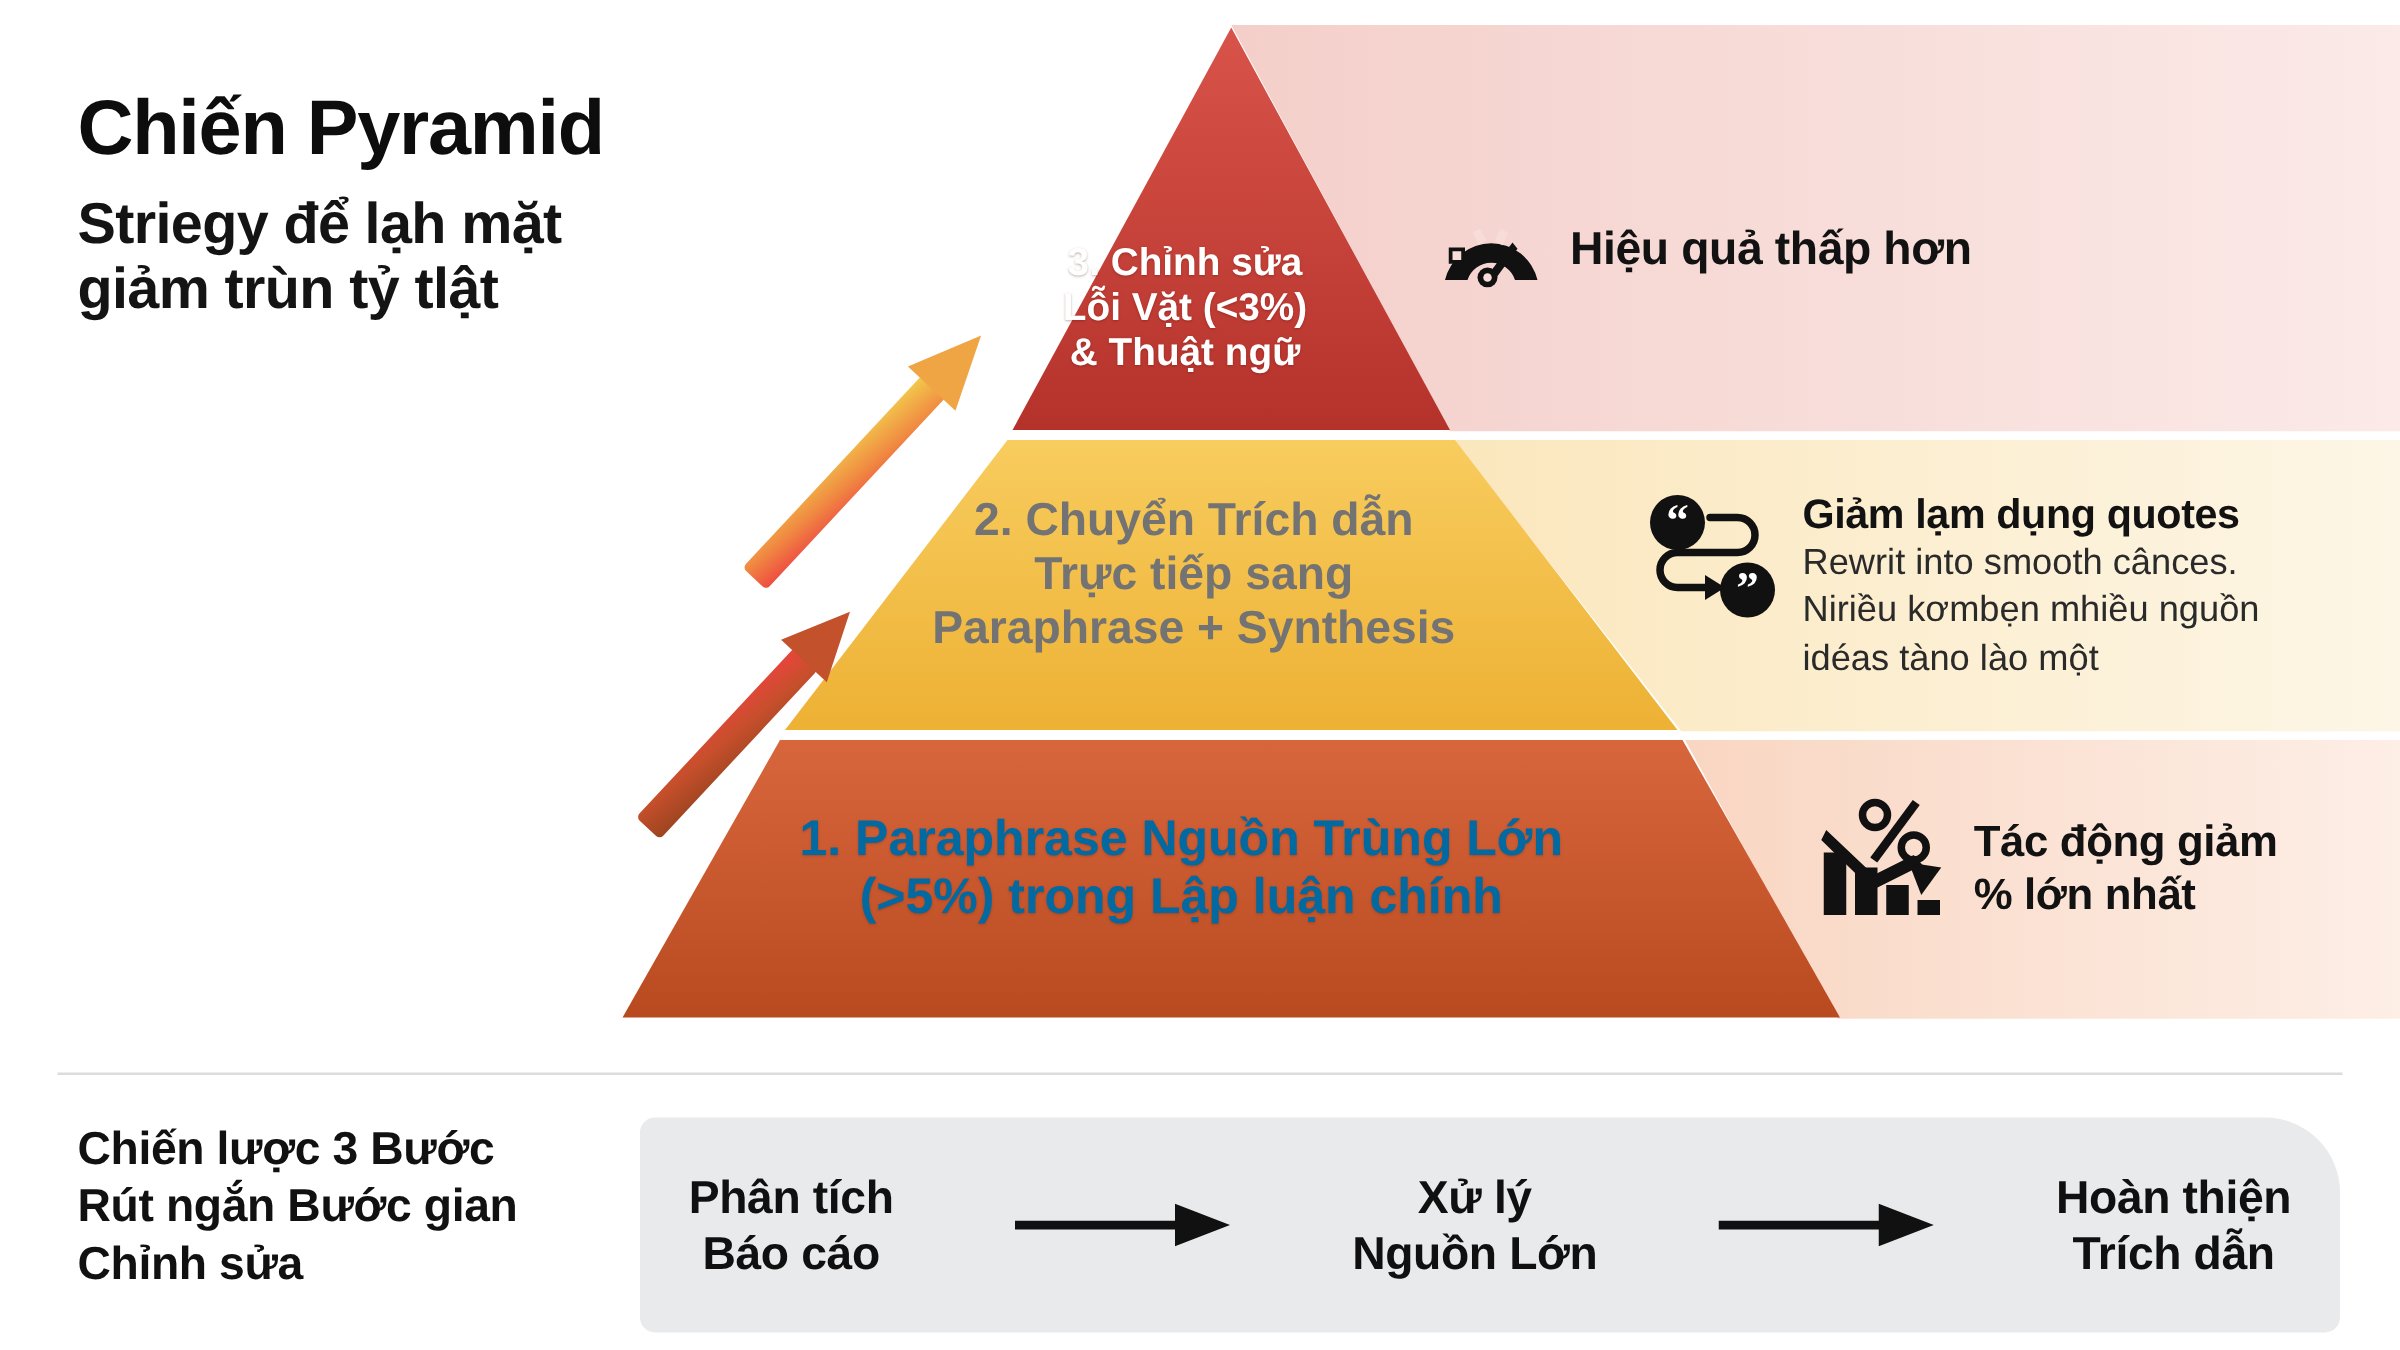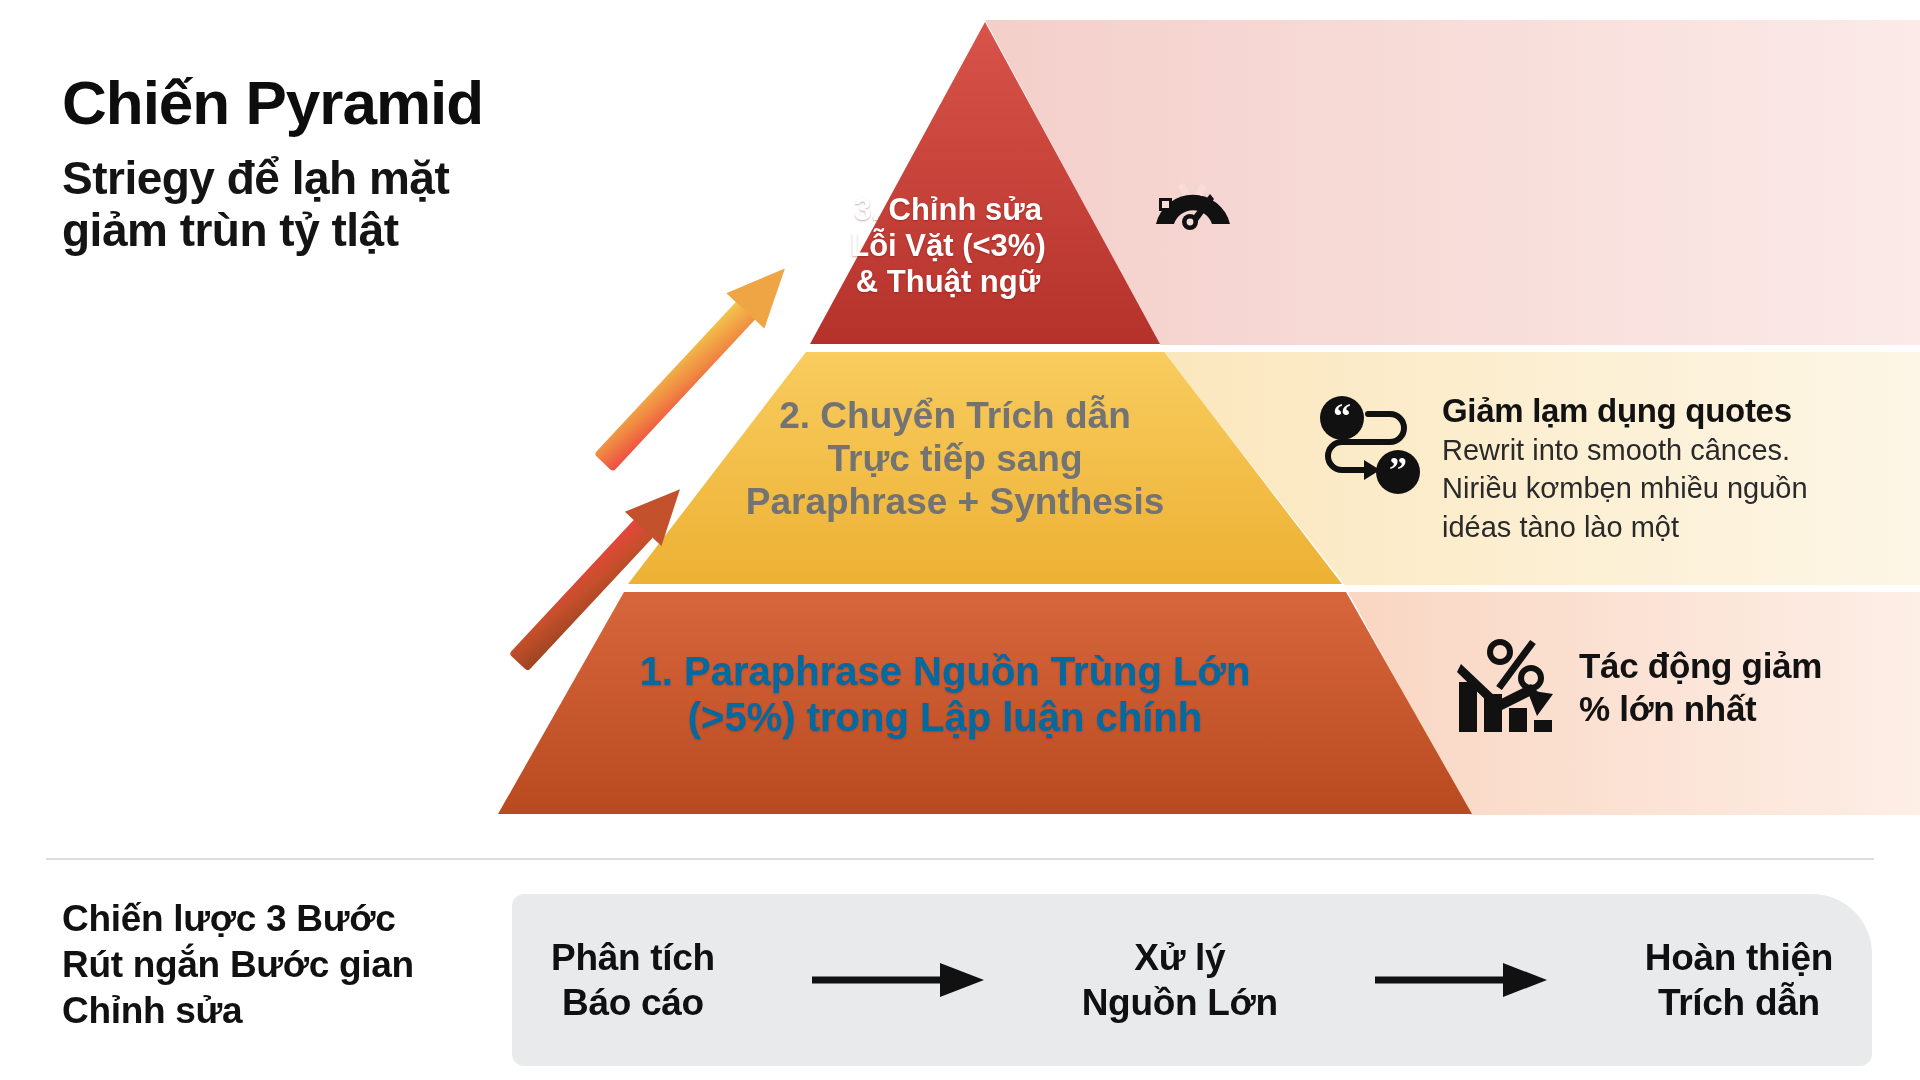--- a/index.html
+++ b/index.html
@@ -45,21 +45,21 @@
   #tier1-text {
     left:560px; top:648px; width:770px;
     font-size:40px; color:#0369a1;
     text-shadow:0 1px 2px rgba(110,40,10,.35);
   }
 
   
   .annotation { position:absolute; display:flex; align-items:flex-start; gap:20px; }
   #anno-top   { left:1150px; top:168px;  align-items:center; }
   #anno-mid   { left:1318px; top:392px; }
-  #anno-bot   { left:1455px; top:638px;  align-items:center; }
+  #anno-bot   { left:1455px; top:638px;  align-items:flex-end; }
 
   .anno-icon { flex:0 0 auto; display:block; }
   .anno-text { }
   .anno-head {
     font-size:34px; font-weight:700; color:#121212;
     line-height:1.14; white-space:nowrap; letter-spacing:-0.3px;
   }
   #anno-mid .anno-head { font-size:33px; }
   .anno-sub {
     font-size:29px; font-weight:400; color:#2a2a2a;
@@ -200,20 +200,23 @@
       <svg class="anno-icon" width="86" height="62" viewBox="0 0 86 62">
         <path d="M6,56 A38,38 0 0 1 80,56 L62,56 A20,20 0 0 0 24,56 Z" fill="#111"></path>
         <rect x="9" y="30" width="13" height="13" fill="#111"></rect>
         <rect x="12" y="33" width="7" height="7" fill="#f7dcd8"></rect>
         <path d="M38,55 L60,26 L64,31 L45,57 Z" fill="#111"></path>
         <circle cx="40" cy="54" r="8" fill="#111"></circle>
         <circle cx="40" cy="54" r="3.4" fill="#f7dcd8"></circle>
         <rect x="30" y="16" width="7" height="11" transform="rotate(-28 33 21)" fill="#f7dcd8"></rect>
         <rect x="48" y="16" width="7" height="11" transform="rotate(26 51 21)" fill="#f7dcd8"></rect>
       </svg>
+      <div class="anno-text">
+        <div class="anno-head">Hiệu quả thấp hơn</div>
+      </div>
     </div>
 
     <div class="annotation" id="anno-mid">
       <svg class="anno-icon" width="104" height="104" viewBox="0 0 104 104">
         <circle cx="24" cy="26" r="22" fill="#111"></circle>
         <text x="24" y="36" font-family="Liberation Serif, serif" font-size="36" font-weight="700" fill="#fff" text-anchor="middle">“</text>
         <circle cx="80" cy="80" r="22" fill="#111"></circle>
         <text x="80" y="90" font-family="Liberation Serif, serif" font-size="36" font-weight="700" fill="#fff" text-anchor="middle">”</text>
         <path d="M50,22 L72,22 A14,14 0 0 1 72,50 L24,50 A14,14 0 0 0 24,78 L48,78" fill="none" stroke="#111" stroke-width="6" stroke-linecap="round"></path>
         <polygon points="46,68 62,78 46,88" fill="#111"></polygon>

